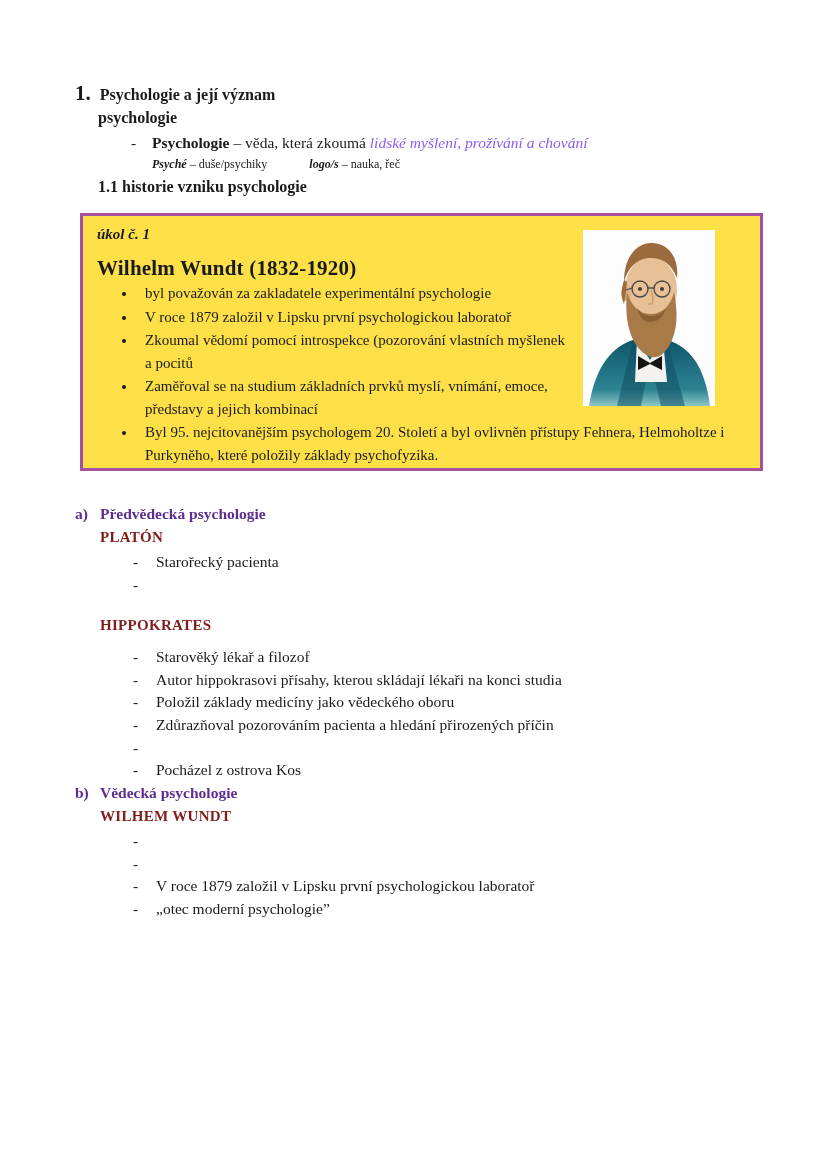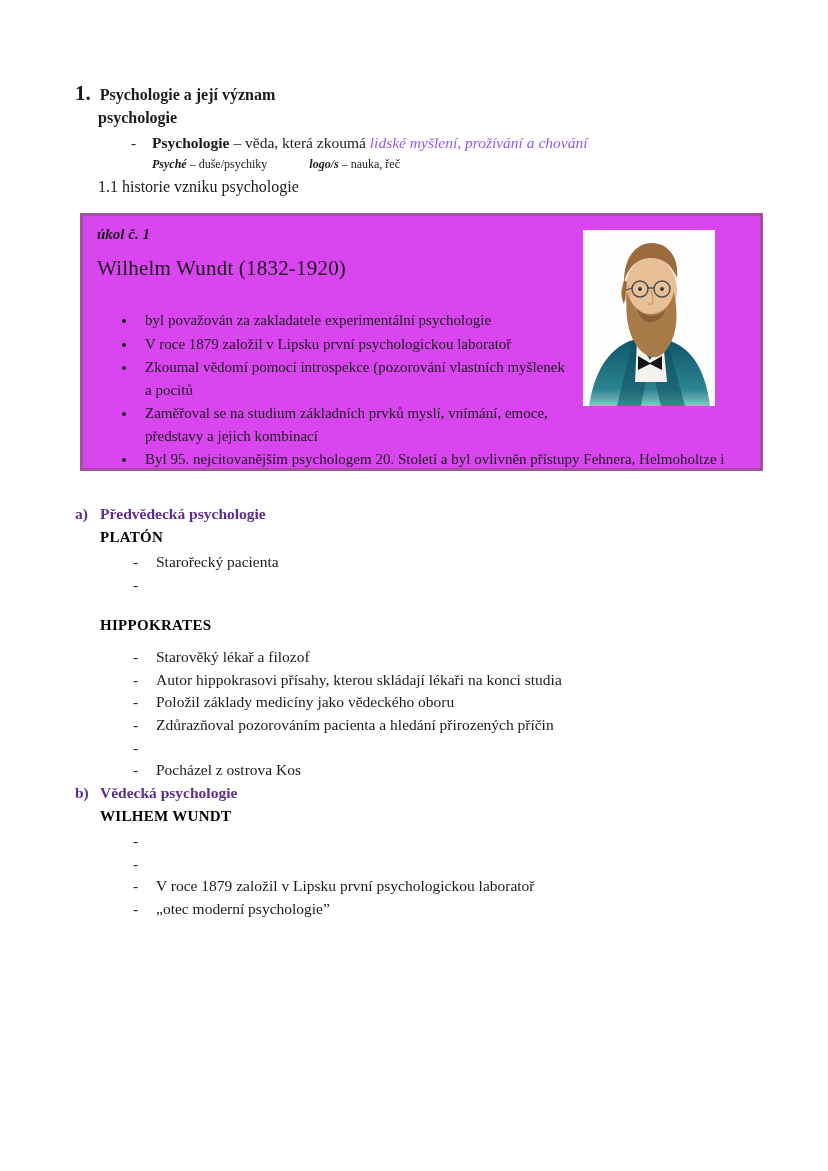--- a/index.html
+++ b/index.html
@@ -20,48 +20,48 @@
   .num-label { font-size: 21px; font-weight: bold; }
   .main-title { font-size: 16px; font-weight: bold; margin-top: 20px; }
   .subtitle { font-size: 16px; font-weight: bold; margin-left: 23px; margin-top: 3px; }
   .def-line { display: flex; margin-left: 56px; margin-top: 5px; font-size: 15.5px; line-height: 1.45; }
   .dash { width: 21px; flex: 0 0 21px; }
   .def-term { font-weight: bold; }
   .def-red { font-weight: normal; font-style: italic; color: #8b5cf6; margin-top: 16px; }
   .ety-line { margin-left: 77px; margin-top: 2px; font-size: 12px; line-height: 1.45; }
   .ety-term { font-weight: bold; font-style: italic; }
   .ety-gap { display: inline-block; width: 42px; }
-  .subsection-title { font-size: 16px; font-weight: normal; margin-left: 23px; margin-top: 4px; }
+  .subsection-title { font-size: 16px; font-weight: bold; margin-left: 23px; margin-top: 4px; }
 
   
   .task-box {
     position: absolute;
     left: 80px; top: 213px;
     width: 683px; height: 258px;
-    background: #d946ef;
+    background: #fde047;
     border: 3px solid #a650a0;
     padding: 10px 16px 10px 14px;
     overflow: hidden;
   }
   .task-label { font-size: 15px; font-weight: bold; font-style: italic; }
   .portrait-frame {
     float: right;
     width: 132px; height: 176px;
     margin: 4px 29px 10px 14px;
     background: #fdfdfd;
   }
-  .task-heading { font-size: 21px; font-weight: normal; margin-top: 13px; letter-spacing: 0.2px; }
-  .task-bullets { margin-top: 28px; padding-left: 40px; list-style: disc; }
+  .task-heading { font-size: 21px; font-weight: bold; margin-top: 13px; letter-spacing: 0.2px; }
+  .task-bullets { margin-top: 1px; padding-left: 40px; list-style: disc; }
   .task-bullets li { font-size: 15px; line-height: 1.5; padding-left: 8px; margin-bottom: 1px; }
 
   
   .sections { position: absolute; left: 75px; top: 503px; width: 728px; }
   .section-title { display: flex; font-size: 15.5px; font-weight: bold; color: #5e2d91; line-height: 1.45; }
   .section-label { width: 25px; flex: 0 0 25px; }
-  .sub-heading { margin-left: 25px; margin-top: 2px; font-size: 15px; font-weight: bold; color: #000000; line-height: 1.45; letter-spacing: 0.3px; }
+  .sub-heading { margin-left: 25px; margin-top: 2px; font-size: 15px; font-weight: bold; color: #7f1d1d; line-height: 1.45; letter-spacing: 0.3px; }
   .dash-list { margin-top: 2px; }
   .dash-item { display: flex; margin-left: 58px; font-size: 15.5px; line-height: 1.46; }
   .dash-item .dash { width: 23px; flex: 0 0 23px; }
   .gap-lg { height: 17px; }
   .gap-sm { height: 7px; }
 </style>
 </head>
 <body>
 
 <div class="page">

